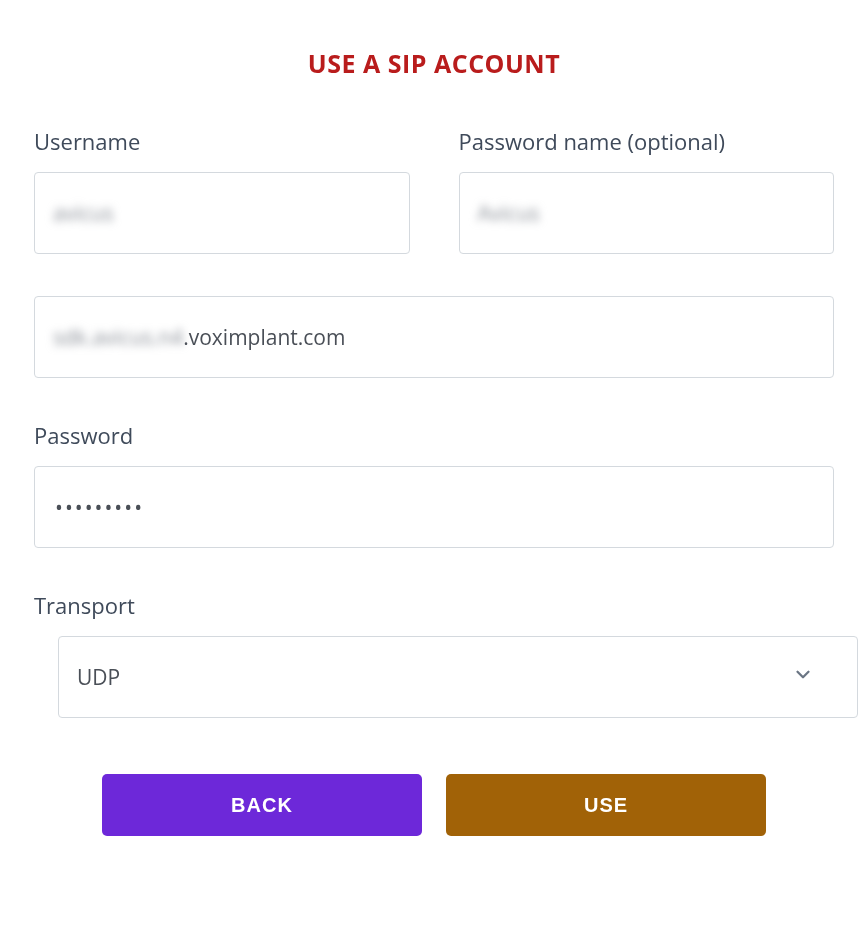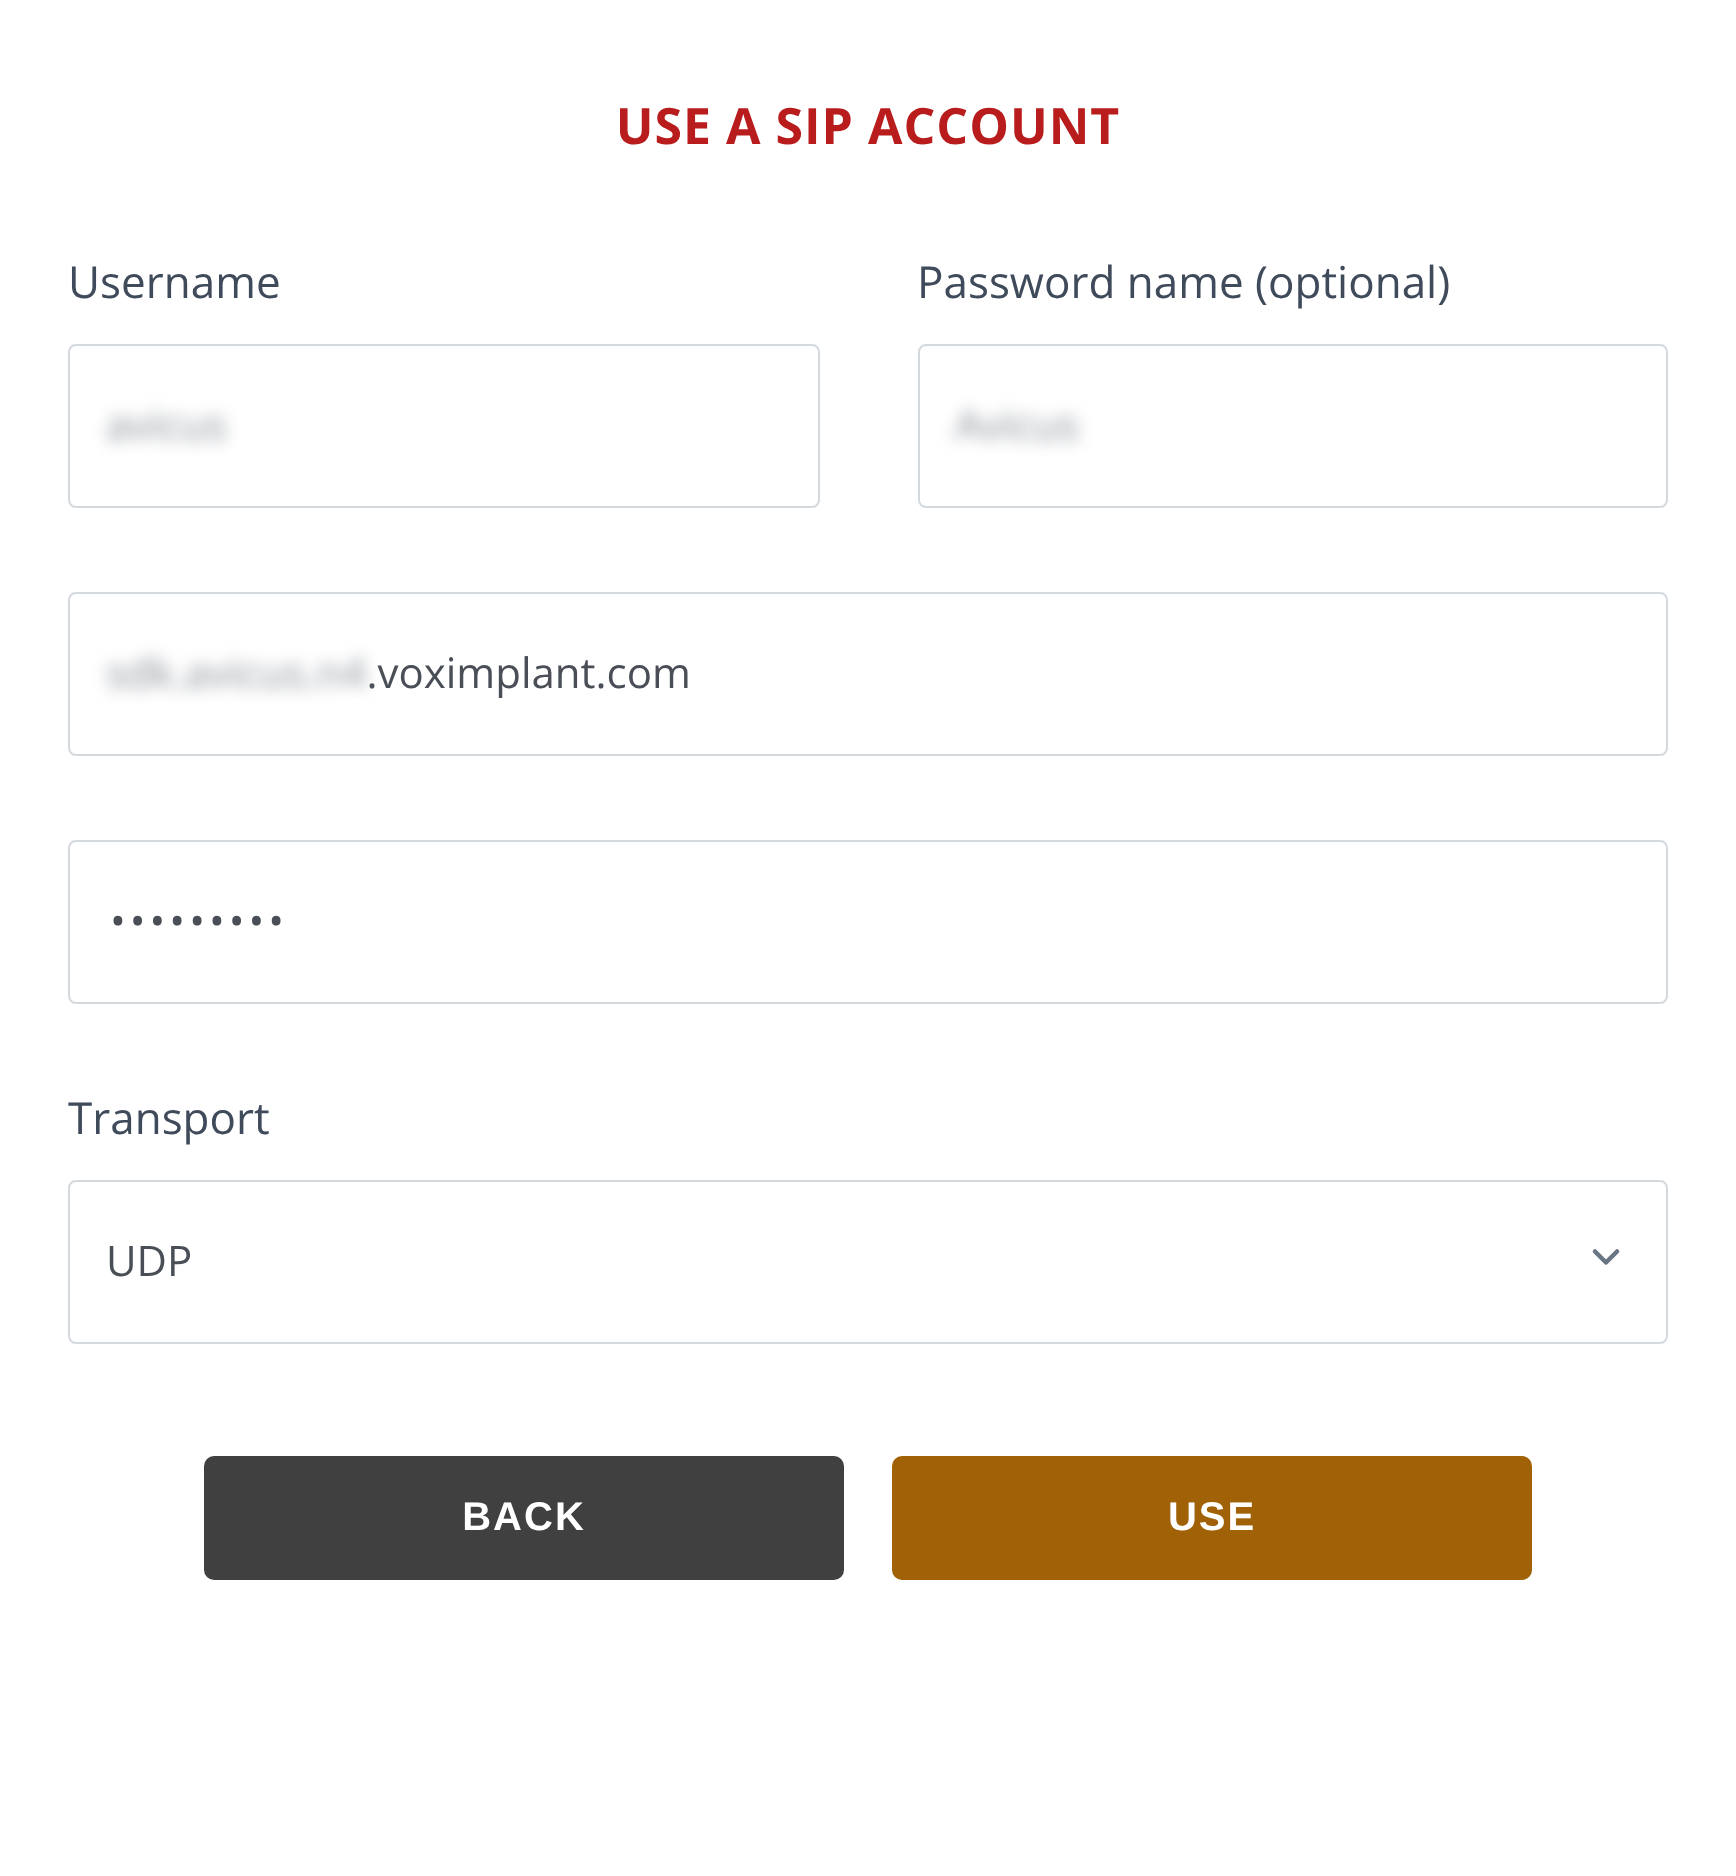--- a/index.html
+++ b/index.html
@@ -69,20 +69,21 @@
     letter-spacing: 2px;
   }
   .select-wrap {
     position: relative;
     width: 100%;
   }
   .select-wrap .input {
     padding-right: 50px;
     font-weight: 400;
     color: #4a4f57;
+    margin-left: 24px;
   }
   .chevron {
     position: absolute;
     right: 20px;
     top: 50%;
     transform: translateY(-50%);
     pointer-events: none;
   }
   .actions {
     display: flex;
@@ -94,21 +95,21 @@
     width: 320px;
     height: 62px;
     border: none;
     border-radius: 5px;
     font-size: 20px;
     font-weight: 700;
     letter-spacing: 1px;
     cursor: pointer;
     color: #fff;
   }
-  .btn-back { background: #404040; }
+  .btn-back { background: #6d28d9; }
   .btn-use  { background: #a16207; }
 </style>
 </head>
 <body>
 
 <div class="container">
   <h1>USE A SIP ACCOUNT</h1>
 
   <div class="row">
     <div class="field">
@@ -129,20 +130,21 @@
     <div class="field full">
       <div class="input domain">
         <span class="blur">sdk.avicus.n4</span>
         <span class="domain-suffix">.voximplant.com</span>
       </div>
     </div>
   </div>
 
   <div class="row">
     <div class="field full">
+      <label>Password</label>
       <div class="input">
         <input class="native" type="text" readonly="" value="•••••••••" style="">
       </div>
     </div>
   </div>
 
   <div class="row" style="margin-bottom:0;align-items:flex-end;">
     <div class="field full">
       <label>Transport</label>
       <div class="select-wrap">

